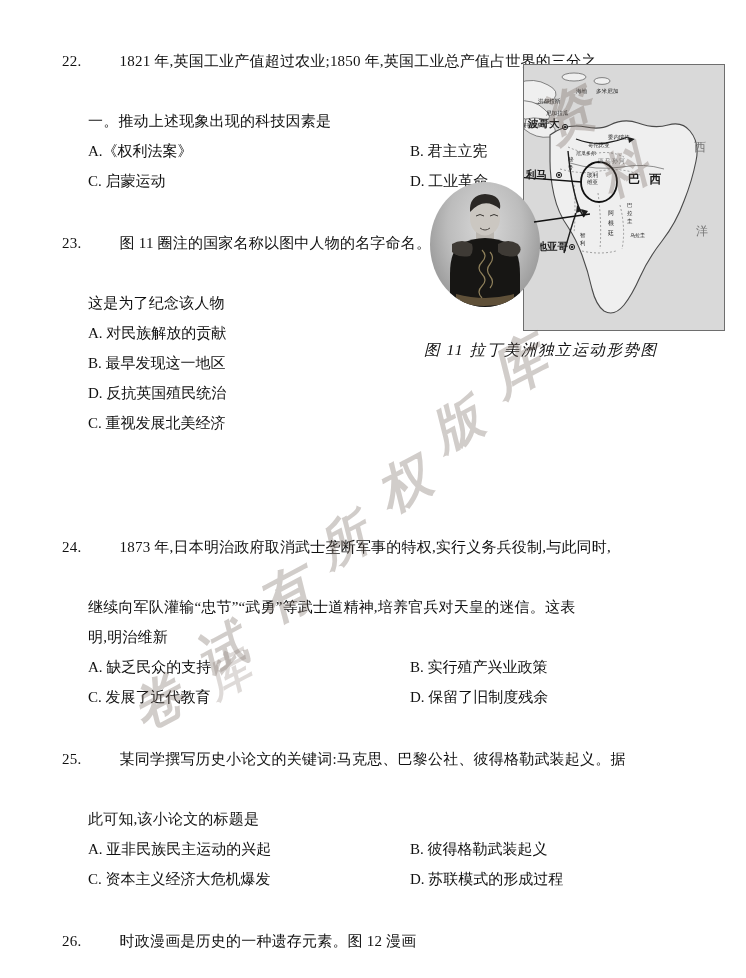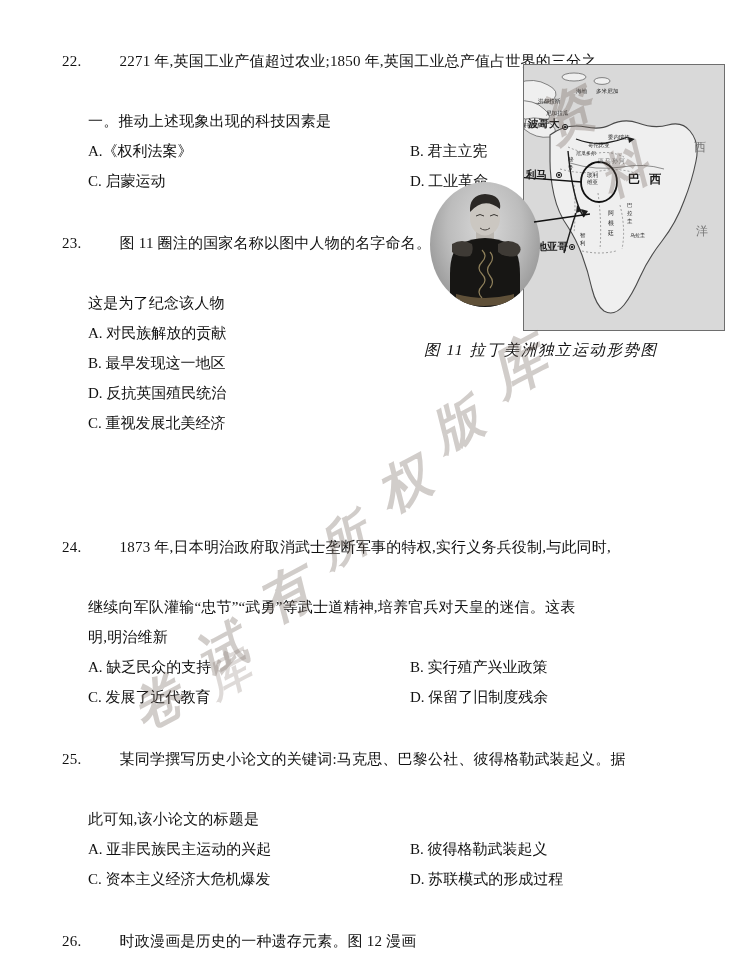--- a/index.html
+++ b/index.html
@@ -136,21 +136,21 @@
 </style>
 </head>
 <body>
 
 <div class="page">
 
   <div class="content">
 
     <div class="q">
       <div class="q-line q-stem">
-        <span class="num">22.</span><span>2271 年,英国工业产值超过农业;1850 年,英国工业总产值占世界的三分之</span>
+        <span class="num">22.</span><span>1821 年,英国工业产值超过农业;1850 年,英国工业总产值占世界的三分之</span>
       </div>
       <div class="q-line q-cont">一。推动上述现象出现的科技因素是</div>
       <div class="opts">
         <div class="opt-row">
           <div class="opt-col">A.《权利法案》</div>
           <div class="opt-col">B. 君主立宪</div>
         </div>
         <div class="opt-row">
           <div class="opt-col">C. 启蒙运动</div>
           <div class="opt-col">D. 工业革命</div>

